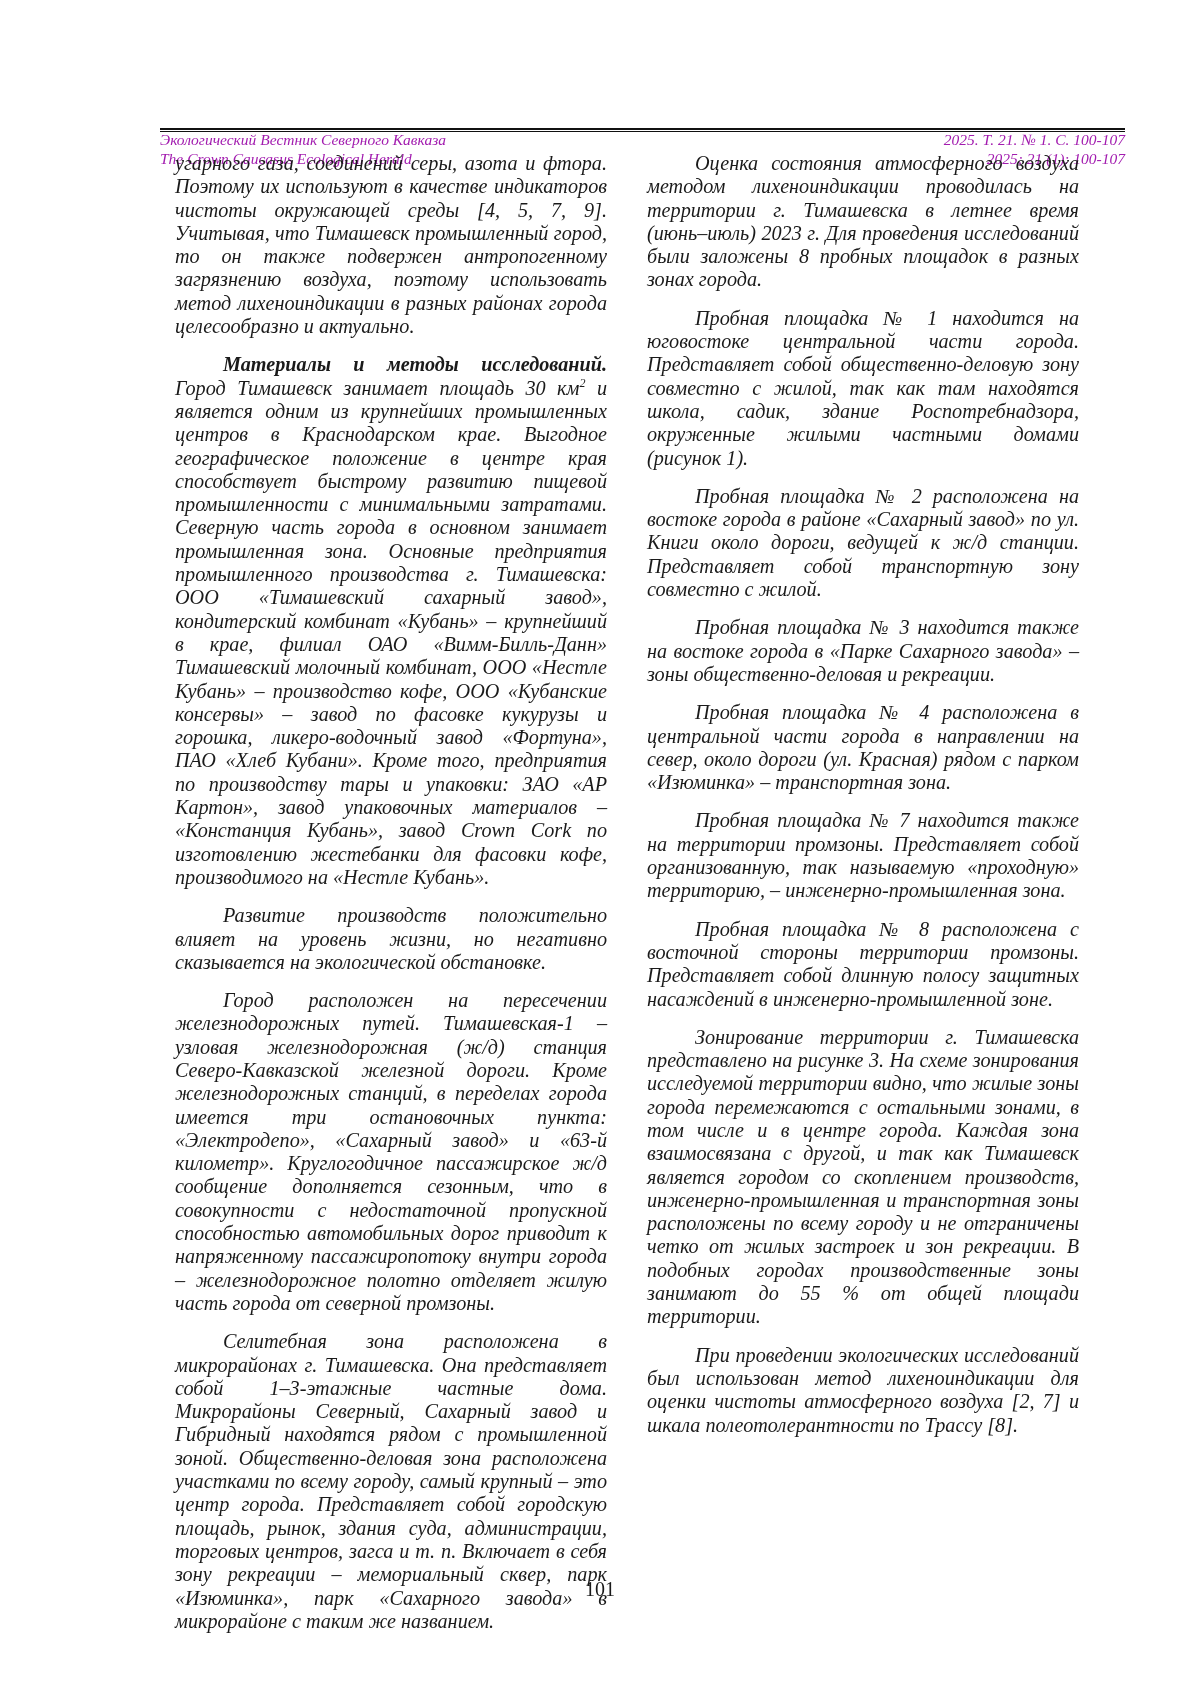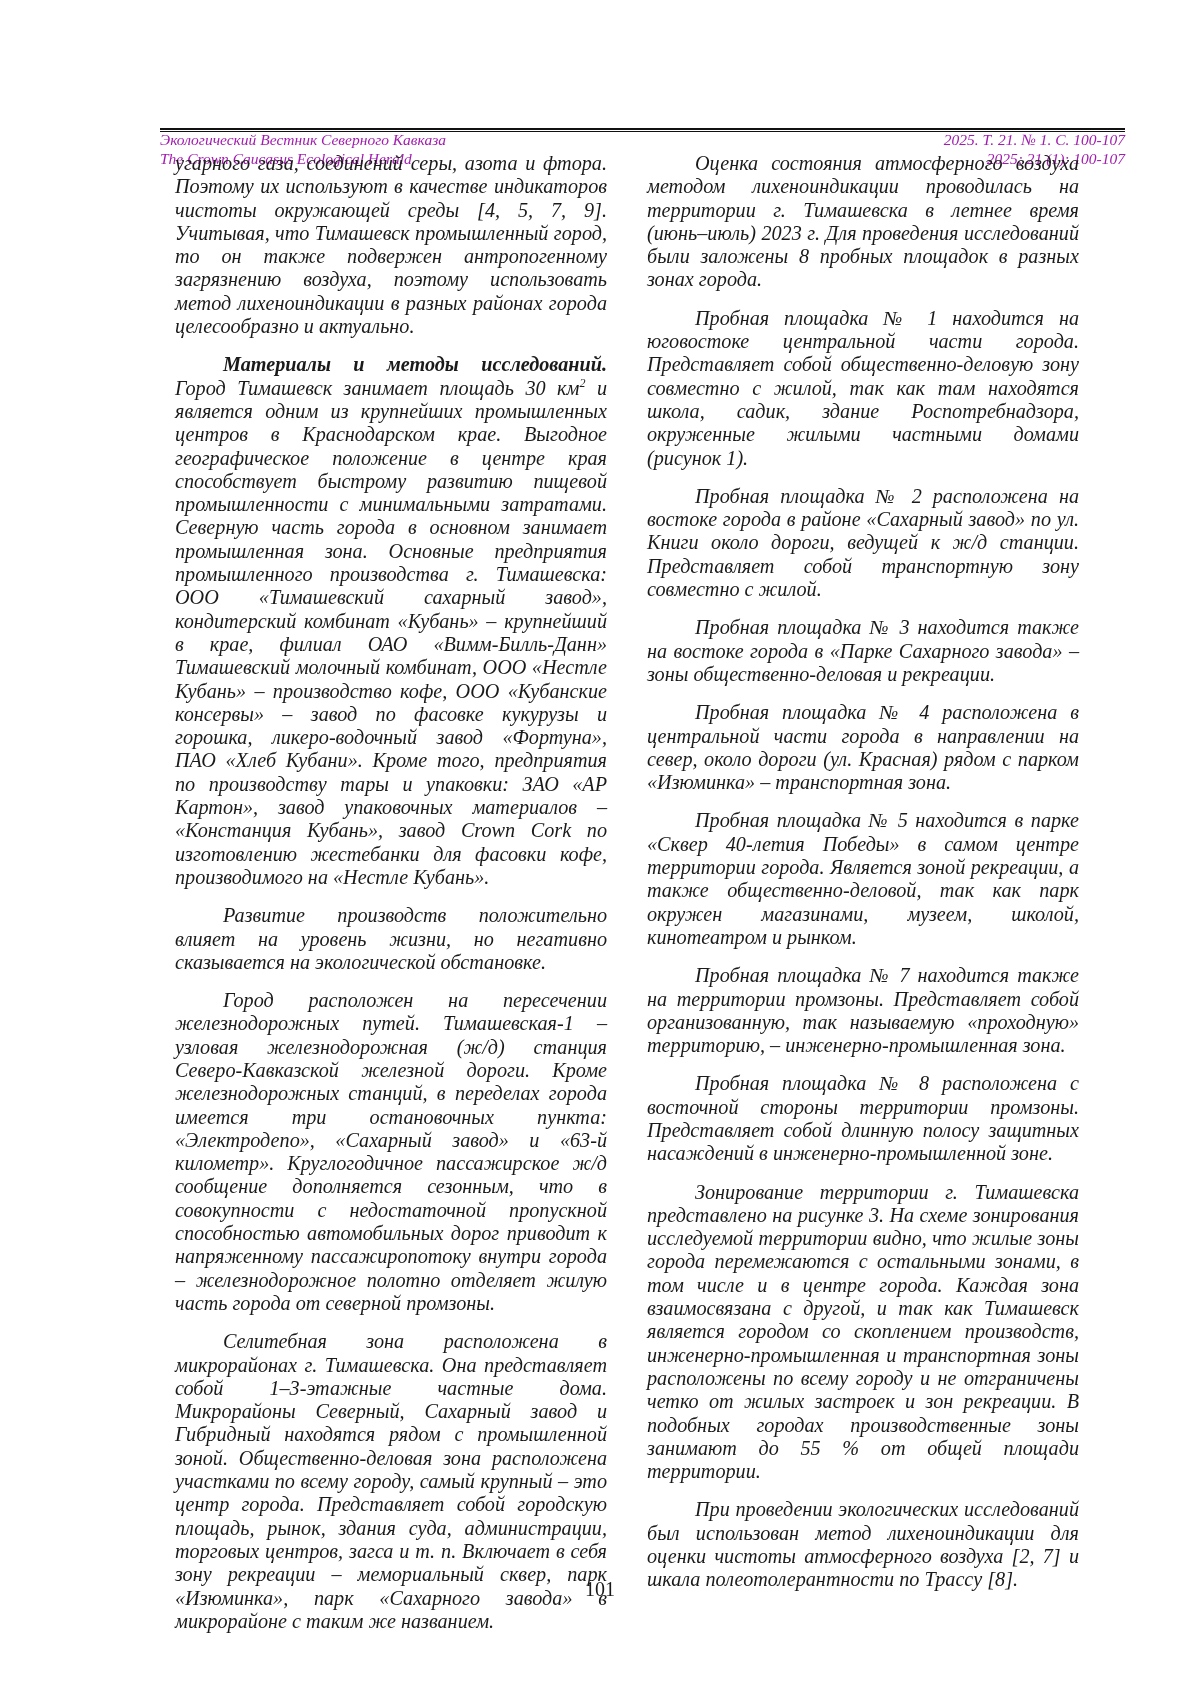--- a/index.html
+++ b/index.html
@@ -54,20 +54,19 @@
   <p class="indent">Город расположен на пересечении железнодорожных путей. Тимашевская-1 – узловая железнодорожная (ж/д) станция Северо-Кавказской железной дороги. Кроме железнодорожных станций, в переделах города имеется три остановочных пункта: «Электродепо», «Сахарный завод» и «63-й километр». Круглогодичное пассажирское ж/д сообщение дополняется сезонным, что в совокупности с недостаточной пропускной способностью автомобильных дорог приводит к напряженному пассажиропотоку внутри города – железнодорожное полотно отделяет жилую часть города от северной промзоны.</p>
   <p class="indent">Селитебная зона расположена в микрорайонах г. Тимашевска. Она представляет собой 1–3-этажные частные дома. Микрорайоны Северный, Сахарный завод и Гибридный находятся рядом с промышленной зоной. Общественно-деловая зона расположена участками по всему городу, самый крупный – это центр города. Представляет собой городскую площадь, рынок, здания суда, администрации, торговых центров, загса и т. п. Включает в себя зону рекреации – мемориальный сквер, парк «Изюминка», парк «Сахарного завода» в микрорайоне с таким же названием.</p>
 </section>
 
 <section class="column col-right">
   <p class="indent">Оценка состояния атмосферного воздуха методом лихеноиндикации проводилась на территории г. Тимашевска в летнее время (июнь–июль) 2023 г. Для проведения исследований были заложены 8 пробных площадок в разных зонах города.</p>
   <p class="indent">Пробная площадка № 1 находится на юговостоке центральной части города. Представляет собой общественно-деловую зону совместно с жилой, так как там находятся школа, садик, здание Роспотребнадзора, окруженные жилыми частными домами (рисунок 1).</p>
   <p class="indent">Пробная площадка № 2 расположена на востоке города в районе «Сахарный завод» по ул. Книги около дороги, ведущей к ж/д станции. Представляет собой транспортную зону совместно с жилой.</p>
   <p class="indent">Пробная площадка № 3 находится также на востоке города в «Парке Сахарного завода» – зоны общественно-деловая и рекреации.</p>
   <p class="indent">Пробная площадка № 4 расположена в центральной части города в направлении на север, около дороги (ул. Красная) рядом с парком «Изюминка» – транспортная зона.</p>
-  <p class="indent">Пробная площадка № 5 находится в парке «Сквер 40-летия Победы» в самом центре территории города. Является зоной рекреации, а также общественно-деловой, так как парк окружен магазинами, музеем, школой, кинотеатром и рынком.</p>
   <p class="indent">Пробная площадка № 7 находится также на территории промзоны. Представляет собой организованную, так называемую «проходную» территорию, – инженерно-промышленная зона.</p>
   <p class="indent">Пробная площадка № 8 расположена с восточной стороны территории промзоны. Представляет собой длинную полосу защитных насаждений в инженерно-промышленной зоне.</p>
   <p class="indent">Зонирование территории г. Тимашевска представлено на рисунке 3. На схеме зонирования исследуемой территории видно, что жилые зоны города перемежаются с остальными зонами, в том числе и в центре города. Каждая зона взаимосвязана с другой, и так как Тимашевск является городом со скоплением производств, инженерно-промышленная и транспортная зоны расположены по всему городу и не отграничены четко от жилых застроек и зон рекреации. В подобных городах производственные зоны занимают до 55 % от общей площади территории.</p>
   <p class="indent">При проведении экологических исследований был использован метод лихеноиндикации для оценки чистоты атмосферного воздуха [2, 7] и шкала полеотолерантности  по Трассу [8].</p>
 </section>
 
 <div class="page-number">101</div>
 
 </body></html>

